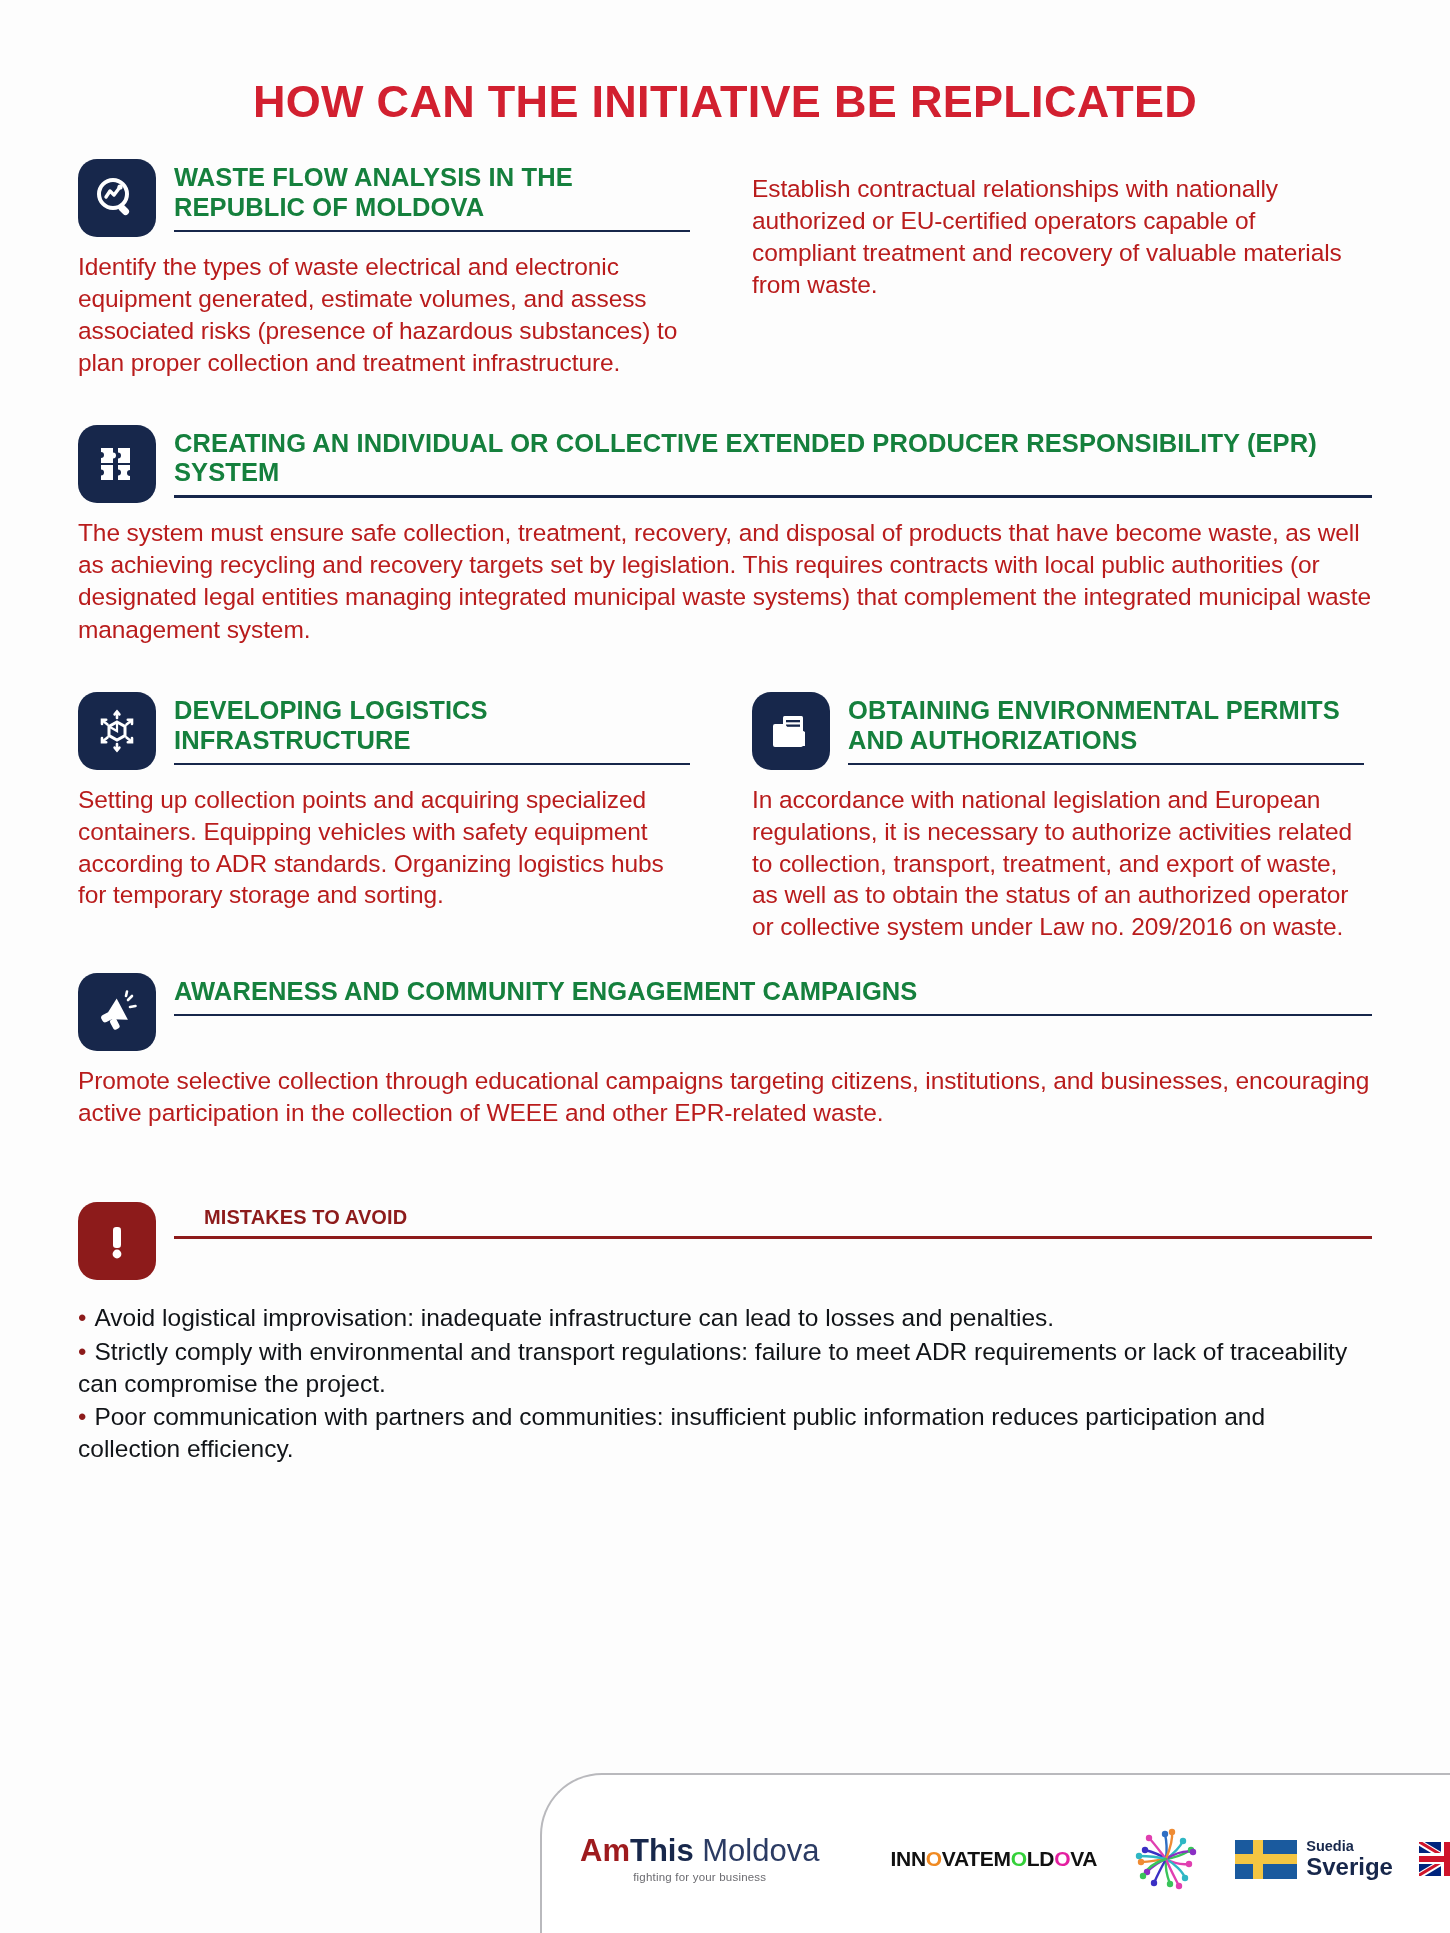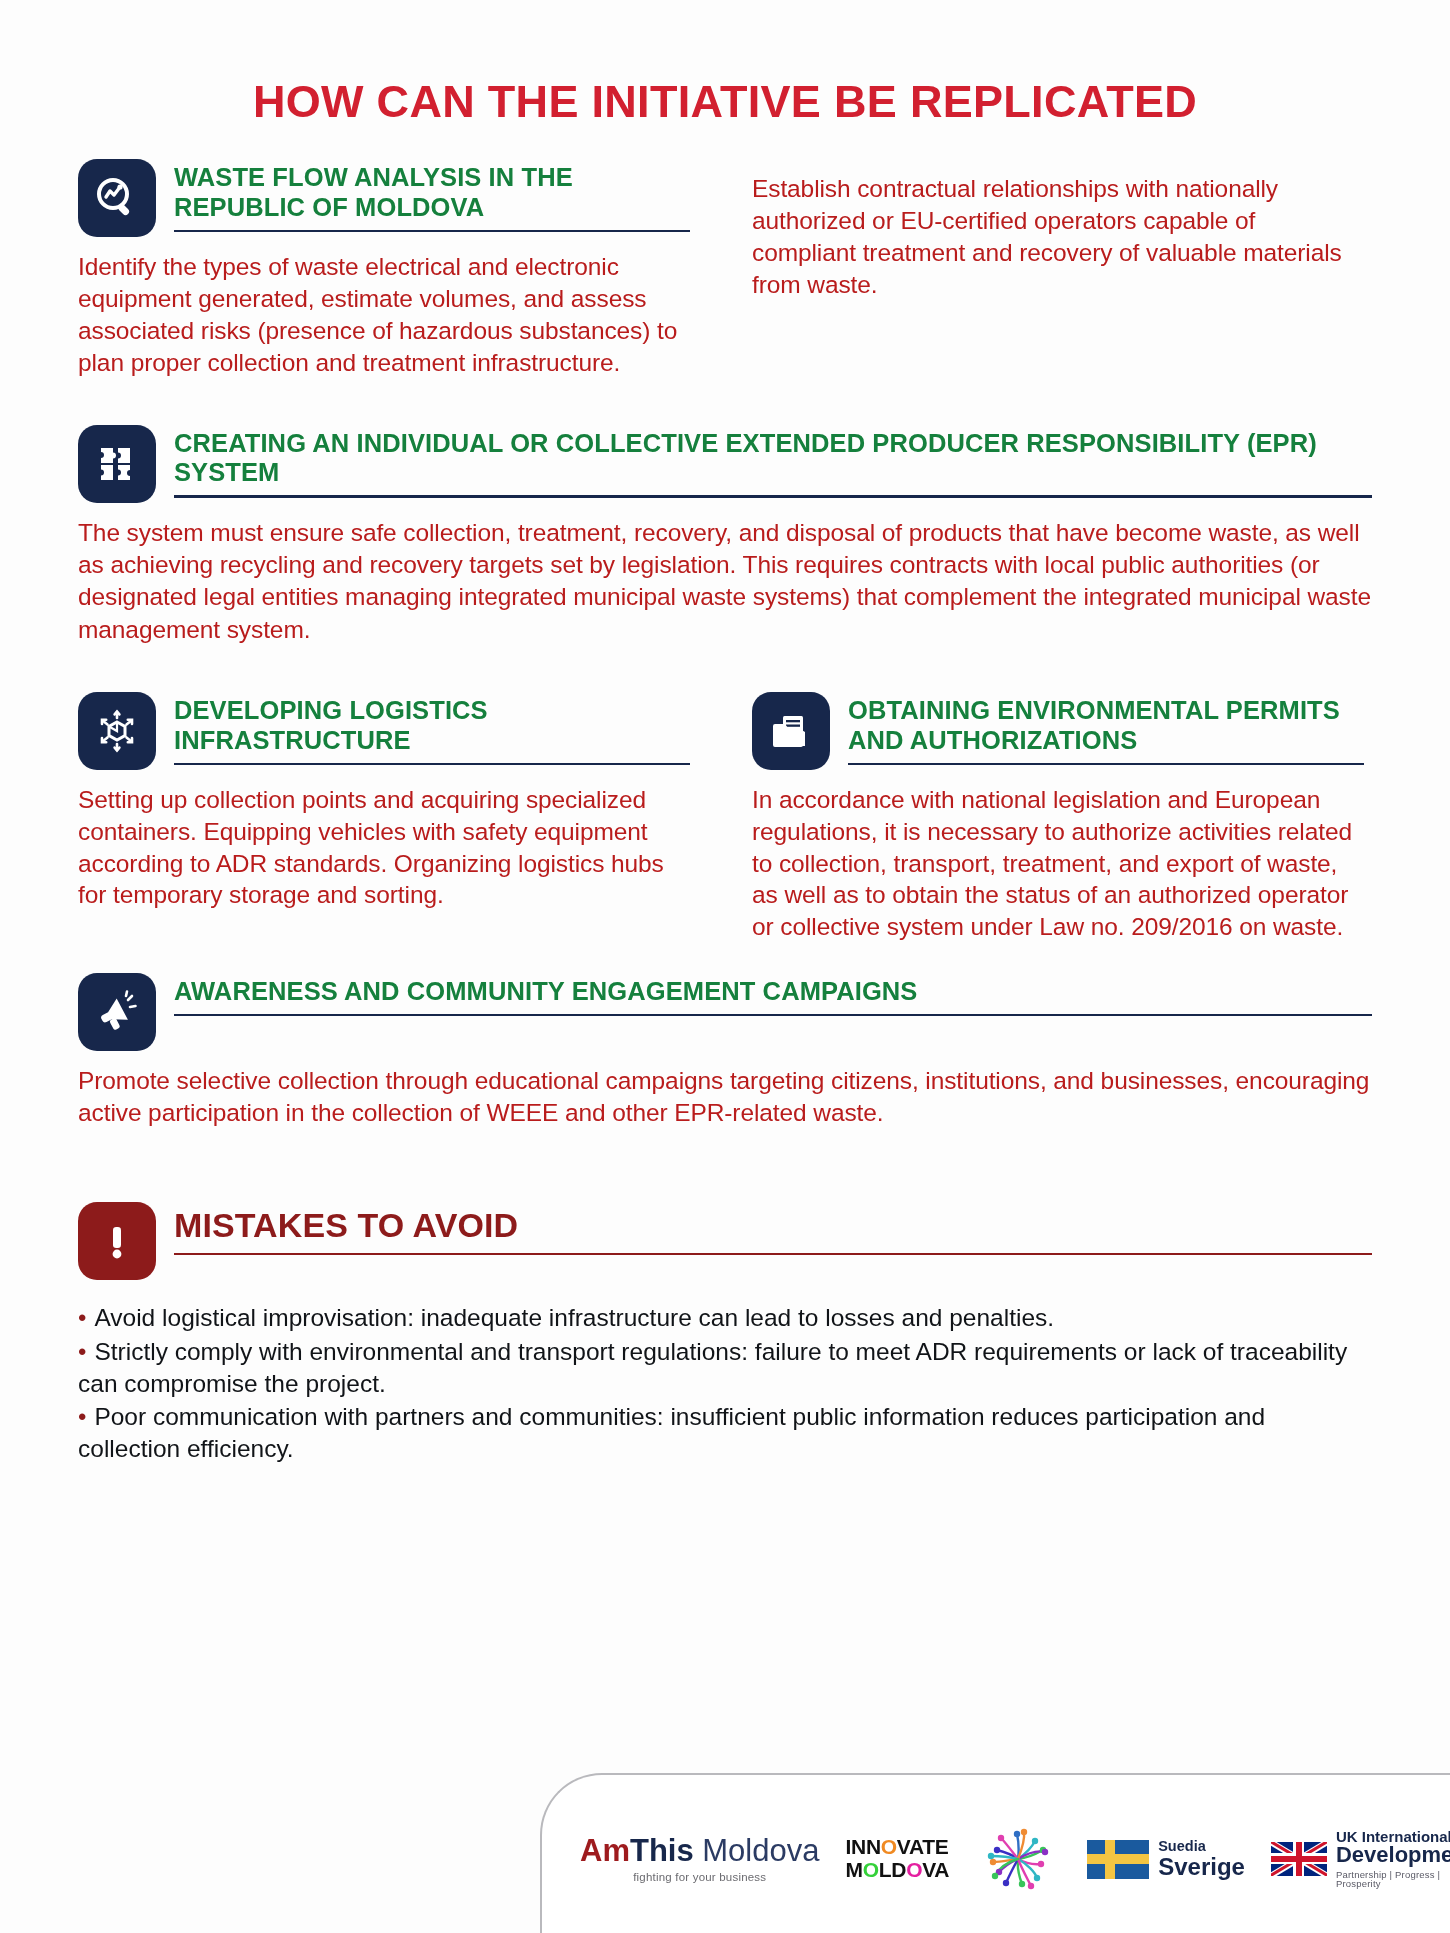--- a/index.html
+++ b/index.html
@@ -65,21 +65,21 @@
     padding-top: 4px;
     min-width: 0;
   }
   .head-title {
     color: #15803d;
     font-size: 25.5px;
     font-weight: bold;
     line-height: 1.17;
     letter-spacing: 0.1px;
   }
-  .head-title.danger { color: #8d1b1b; font-size: 34px; }
+  .head-title.danger { color: #8d1b1b; font-size: 20px; margin-left: 30px; }
   .head-rule {
     margin-top: 7px;
     height: 2.5px;
     background: #17274b;
     width: 100%;
   }
   .head-rule.danger { background: #8d1b1b; }
   .head-rule.wide-pull { margin-right: -10px; }
 
   
@@ -150,21 +150,21 @@
   .amcham-mold { color: #2b3b63; font-weight: normal; }
   .amcham-tag {
     color: #6b6b70;
     font-size: 11.5px;
     margin-top: 5px;
     letter-spacing: 0.2px;
     text-align: center;
   }
 
   
-  .logo-innovate { display: flex; flex-direction: column; justify-content: center; line-height: 1.08; }
+  .logo-innovate { display: flex; flex-direction: row; justify-content: center; line-height: 1.08; margin-left: 45px; }
   .inn-line { font-size: 21px; font-weight: bold; color: #111; letter-spacing: -0.3px; }
   .inn-o-orange { color: #f08a22; }
   .inn-o-green { color: #35d13a; }
   .inn-o-pink { color: #e41fa0; }
 
   
   .logo-neuron { width: 86px; height: 86px; }
 
   
   .logo-sweden { display: flex; align-items: center; gap: 9px; }

